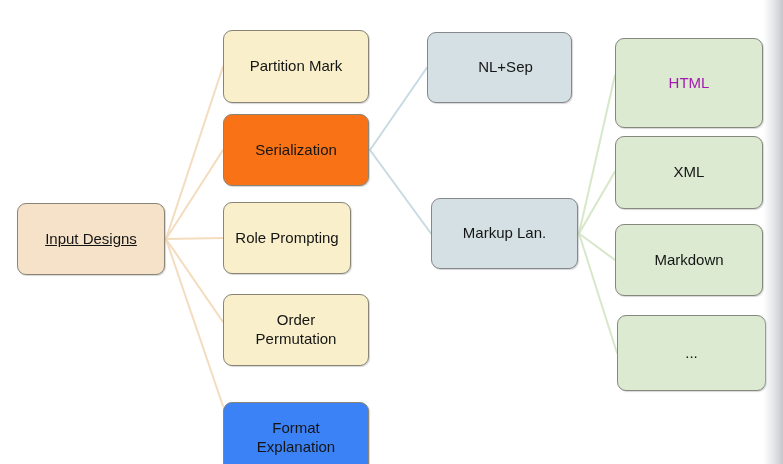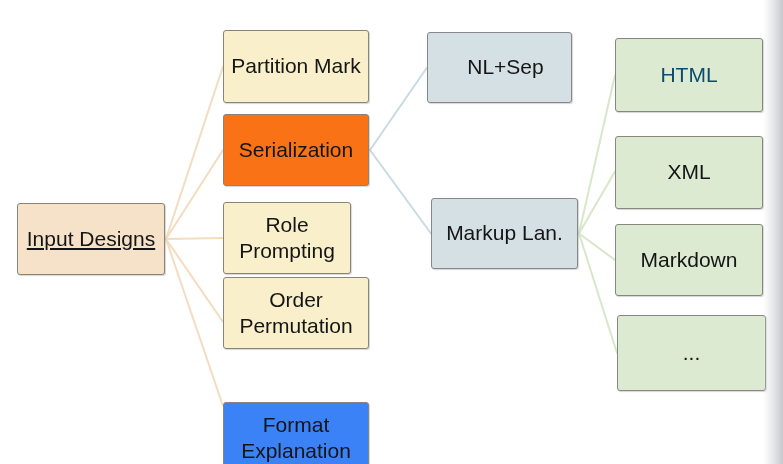--- a/index.html
+++ b/index.html
@@ -21,26 +21,26 @@
     top: 0;
     width: 783px;
     height: 464px;
     z-index: 1;
   }
   .node {
     position: absolute;
     z-index: 2;
     box-sizing: border-box;
     border: 1.4px solid #82807a;
-    border-radius: 3px;
+    border-radius: 9px;
     display: flex;
     align-items: center;
     justify-content: center;
     text-align: center;
-    font-size: 21px;
+    font-size: 15px;
     line-height: 1.25;
     color: #151515;
     white-space: pre-line;
     box-shadow: 1px 1px 1px rgba(90,90,90,0.25);
   }
   .page-edge {
     position: absolute;
     top: 0;
     right: 0;
     width: 20px;
@@ -65,25 +65,25 @@
       <line x1="579" y1="233.5" x2="615" y2="75" stroke="#d6e7ca" stroke-width="2" stroke-linecap="round"></line>
       <line x1="579" y1="233.5" x2="615" y2="171.5" stroke="#d6e7ca" stroke-width="2" stroke-linecap="round"></line>
       <line x1="579" y1="233.5" x2="615" y2="260" stroke="#d6e7ca" stroke-width="2" stroke-linecap="round"></line>
       <line x1="579" y1="233.5" x2="617" y2="353" stroke="#d6e7ca" stroke-width="2" stroke-linecap="round"></line>
     </svg>
 
   <div class="node" style="left: 17px; top: 203px; width: 148px; height: 72px; background: rgb(246, 226, 200); border-color: rgb(136, 132, 120); color: rgb(21, 21, 21); text-decoration: underline;">Input Designs</div>
   <div class="node" style="left: 223px; top: 30px; width: 146px; height: 73px; background: rgb(249, 240, 203); border-color: rgb(136, 132, 120); color: rgb(21, 21, 21);">Partition Mark</div>
   <div class="node" style="left: 223px; top: 114px; width: 146px; height: 72px; background: #f97316; border-color: rgb(136, 132, 120); color: rgb(21, 21, 21);">Serialization</div>
   <div class="node" style="left: 223px; top: 202px; width: 128px; height: 72px; background: rgb(249, 240, 203); border-color: rgb(136, 132, 120); color: rgb(21, 21, 21);">Role Prompting</div>
-  <div class="node" style="left: 223px; top: 277px; width: 146px; height: 72px; background: rgb(249, 240, 203); border-color: rgb(136, 132, 120); color: rgb(21, 21, 21);">Order
+  <div class="node" style="left: 223px; top: 294px; width: 146px; height: 72px; background: rgb(249, 240, 203); border-color: rgb(136, 132, 120); color: rgb(21, 21, 21);">Order
 Permutation</div>
   <div class="node" style="left: 223px; top: 370px; width: 146px; height: 72px; background: #3b82f6; border-color: rgb(136, 132, 120); color: rgb(21, 21, 21); margin-top: 32px;">Format
 Explanation</div>
   <div class="node" style="left: 427px; top: 32px; width: 145px; height: 71px; background: rgb(213, 224, 228); border-color: rgb(133, 136, 138); color: rgb(21, 21, 21); padding-left: 12px;">NL+Sep</div>
   <div class="node" style="left: 431px; top: 198px; width: 147px; height: 71px; background: rgb(213, 224, 228); border-color: rgb(133, 136, 138); color: rgb(21, 21, 21);">Markup Lan.</div>
-  <div class="node" style="left: 615px; top: 38px; width: 148px; height: 74px; background: rgb(220, 234, 209); border-color: rgb(133, 136, 127); color: #0c4a6e;">HTML</div>
+  <div class="node" style="left: 615px; top: 38px; width: 148px; height: 90px; background: rgb(220, 234, 209); border-color: rgb(133, 136, 127); color: #a21caf;">HTML</div>
   <div class="node" style="left: 615px; top: 136px; width: 148px; height: 73px; background: rgb(220, 234, 209); border-color: rgb(133, 136, 127); color: rgb(21, 21, 21);">XML</div>
   <div class="node" style="left: 615px; top: 224px; width: 148px; height: 72px; background: rgb(220, 234, 209); border-color: rgb(133, 136, 127); color: rgb(21, 21, 21);">Markdown</div>
   <div class="node" style="left: 617px; top: 315px; width: 149px; height: 76px; background: rgb(220, 234, 209); border-color: rgb(133, 136, 127); color: rgb(21, 21, 21);">...</div>
 
   <div class="page-edge"></div>
 </div>
 
 </body></html>

